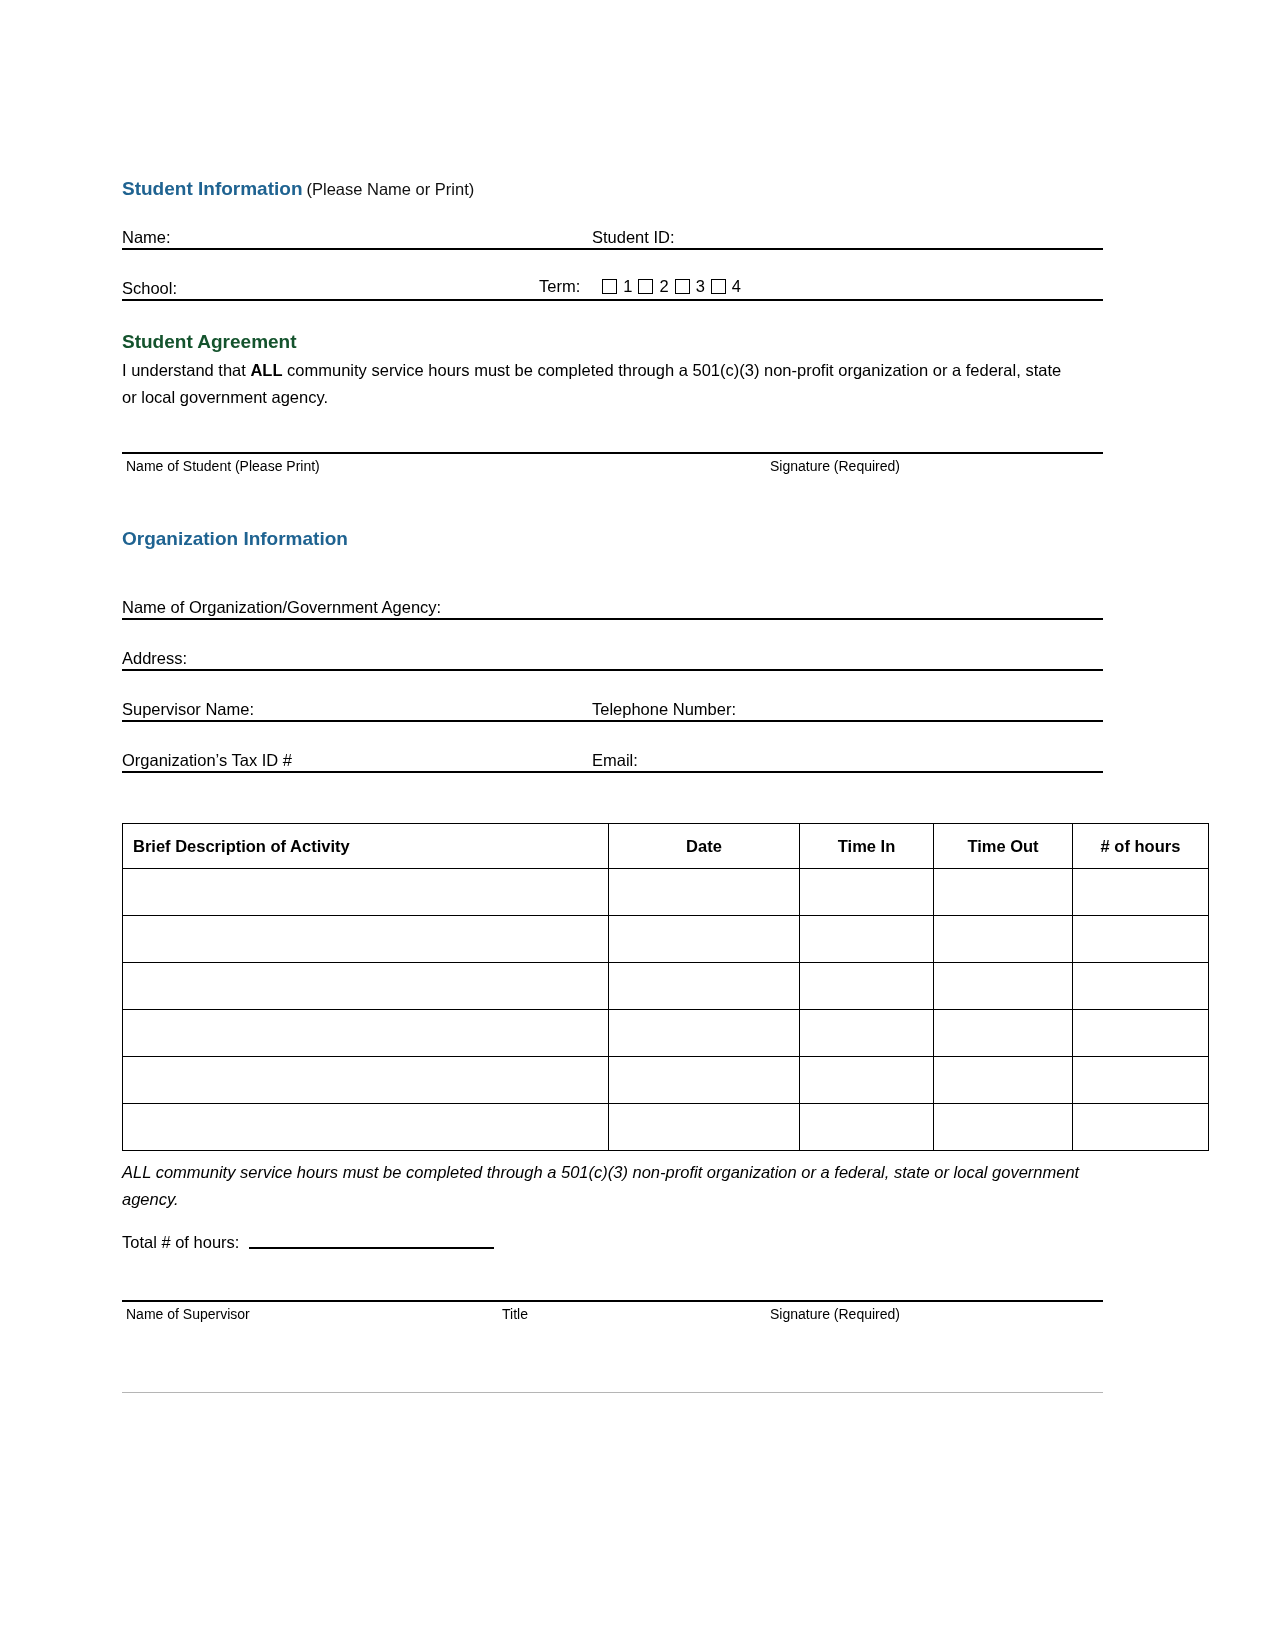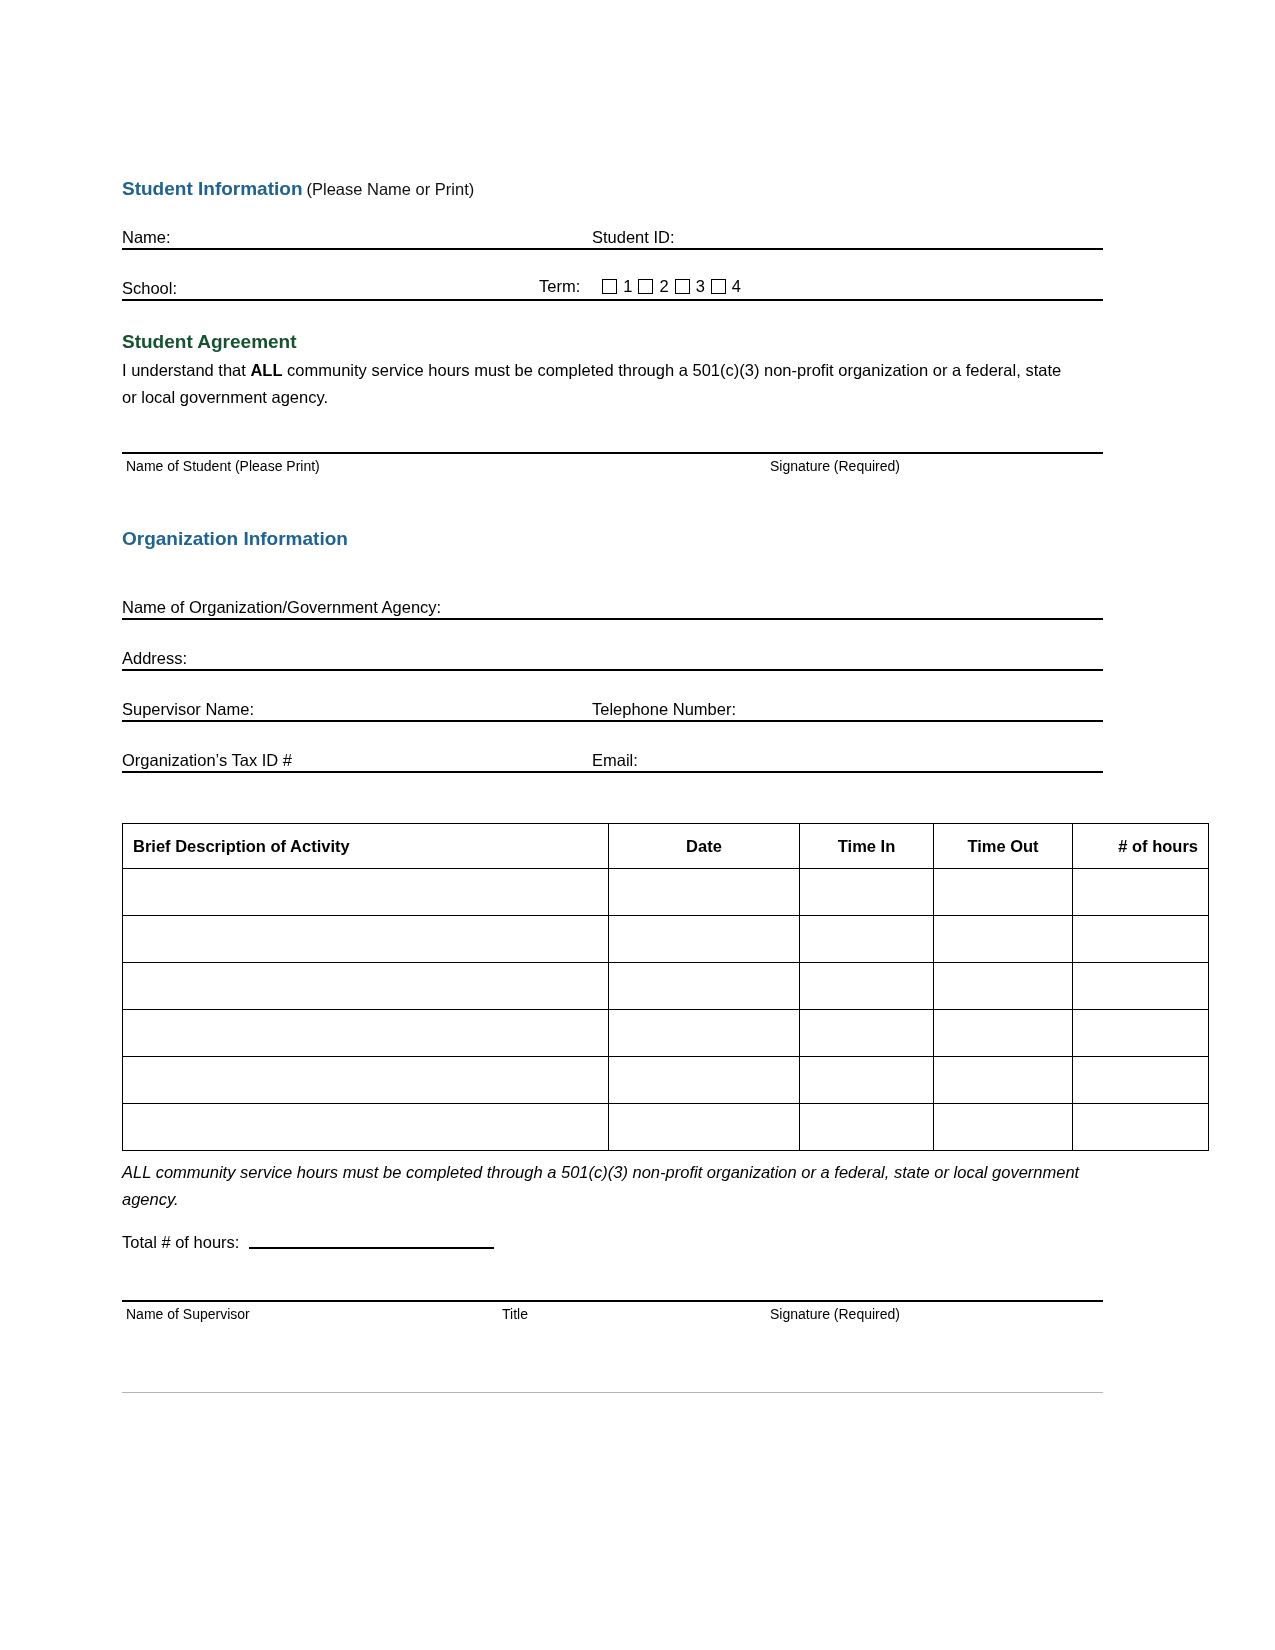--- a/index.html
+++ b/index.html
@@ -177,21 +177,21 @@
     font-size: 16.5px;
   }
   table.activity th {
     font-weight: bold;
     height: 44px;
   }
   th.c-desc  { text-align: left;   width: 465px; }
   th.c-date  { text-align: center; width: 170px; }
   th.c-in    { text-align: center; width: 113px; }
   th.c-out   { text-align: center; width: 118px; }
-  th.c-hours { text-align: right; width: 115px; }
+  th.c-hours { text-align: center; width: 115px; }
 
   
   .note-italic {
     font-style: italic;
     font-size: 16.5px;
     line-height: 1.62;
     width: 960px;
     margin-top: 8px;
   }
   .total-row {

